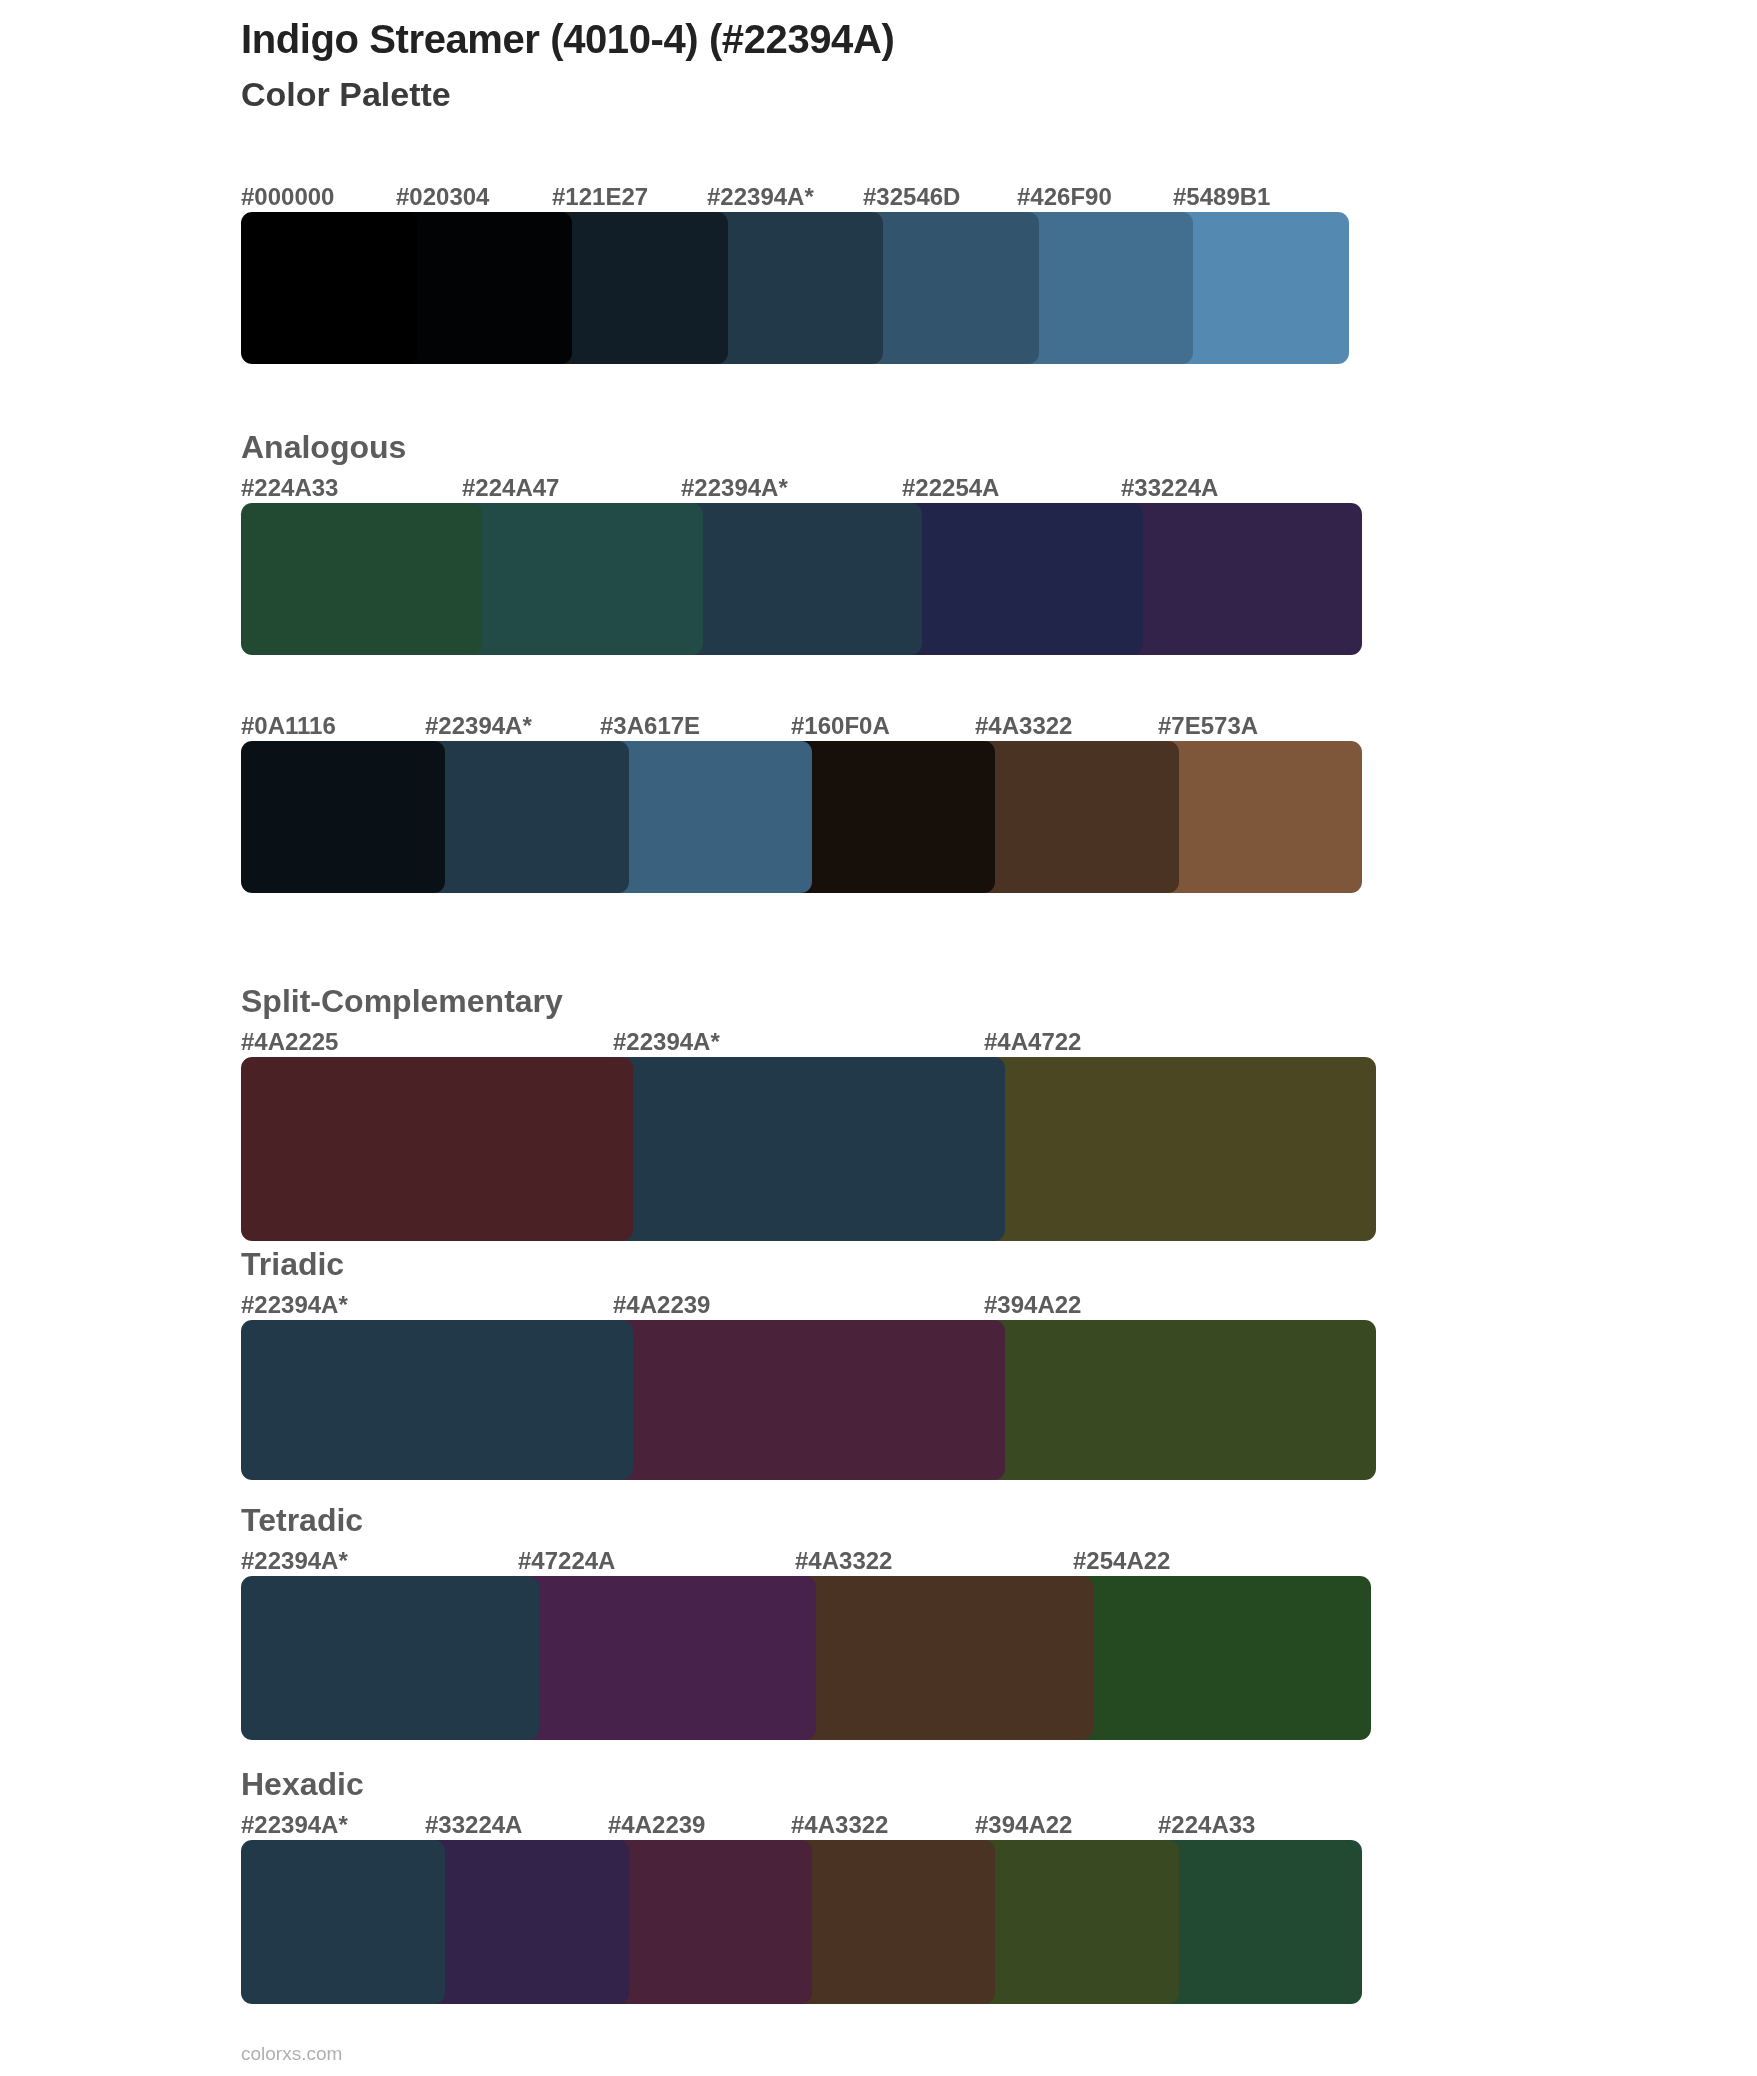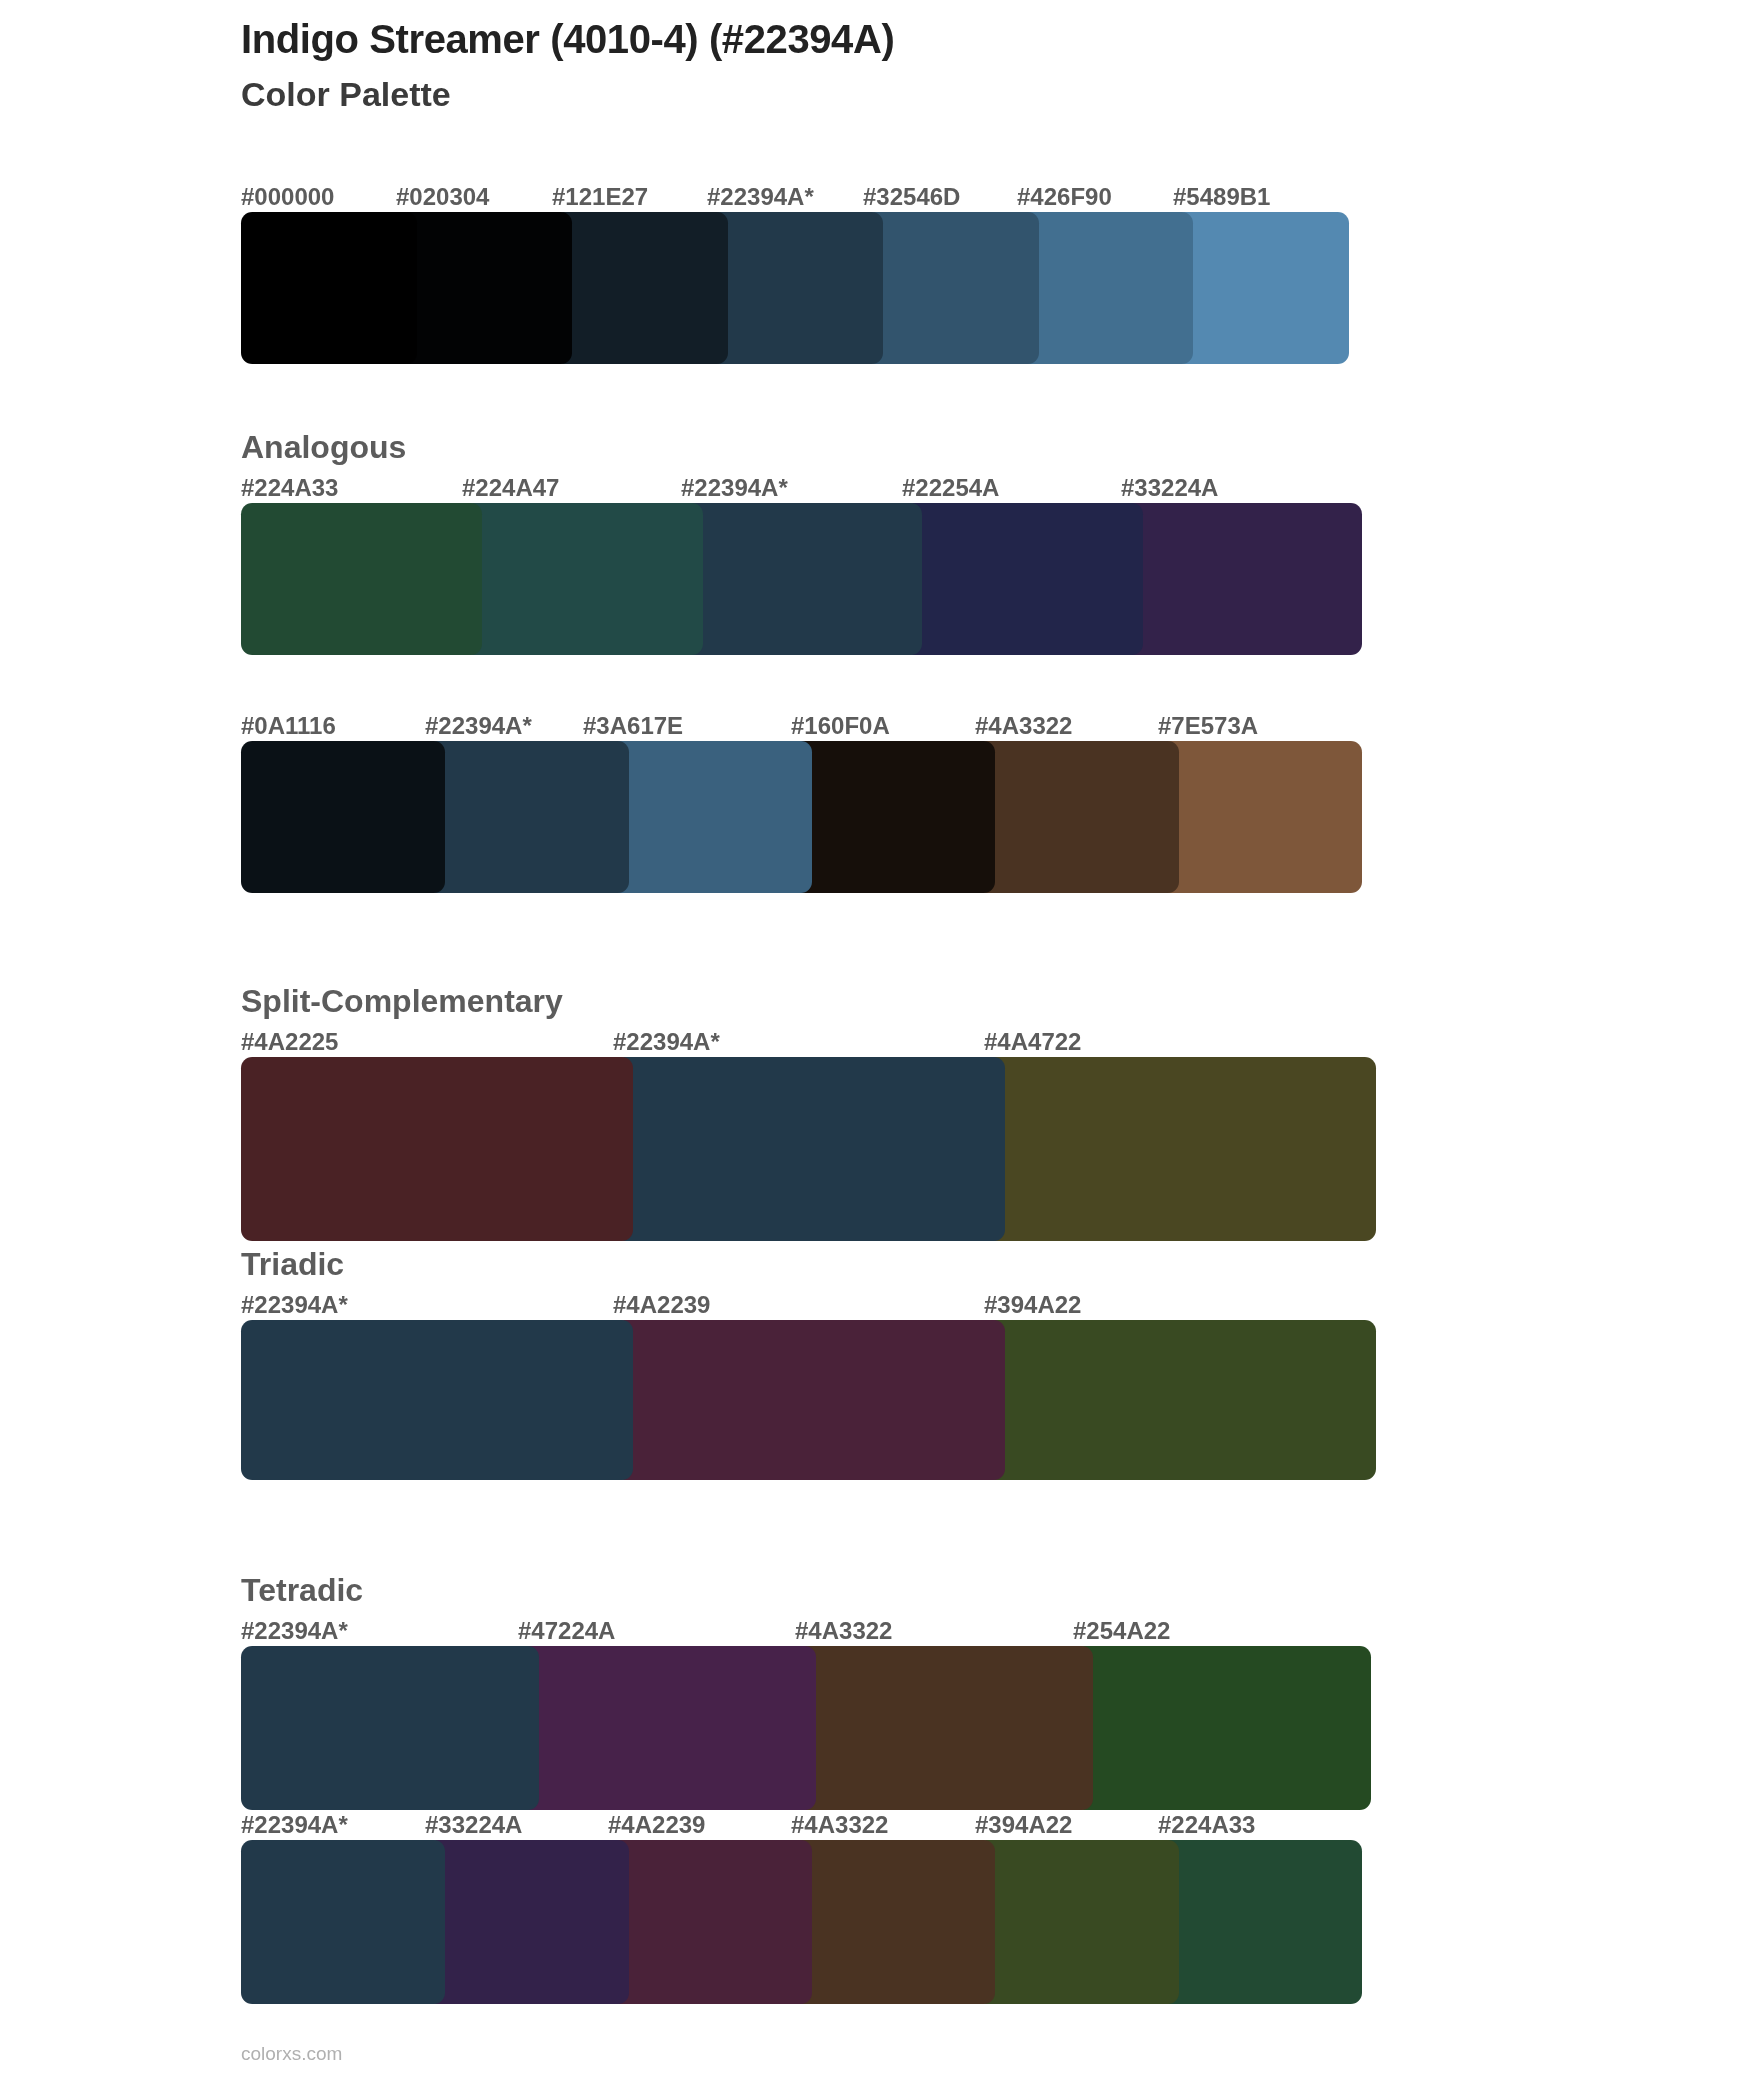--- a/index.html
+++ b/index.html
@@ -151,21 +151,21 @@
             <div class="bar" title="#22254A" style="left: 902px; width: 241px; height: 152px; background: rgb(34, 37, 74); z-index: 2;"></div>
             <div class="bar" title="#33224A" style="left: 1121px; width: 241px; height: 152px; background: rgb(51, 34, 74); z-index: 1;"></div>
           </div>
         </div>
       </div>
       <div class="section" style="position: absolute; left: 0px; top: 529px; width: 1757px;">
         <div class="swatch-strip">
           <div class="labels-row">
             <div class="hex-label" style="left: 241px;">#0A1116</div>
             <div class="hex-label" style="left: 425px;">#22394A*</div>
-            <div class="hex-label" style="left: 583px; text-align: center;">#3A617E</div>
+            <div class="hex-label" style="left: 600px; text-align: center;">#3A617E</div>
             <div class="hex-label" style="left: 791px;">#160F0A</div>
             <div class="hex-label" style="left: 975px;">#4A3322</div>
             <div class="hex-label" style="left: 1158px;">#7E573A</div>
           </div>
           <div class="bars-row" style="height: 152px;">
             <div class="bar" title="#0A1116" style="left: 241px; width: 204px; height: 152px; background: rgb(10, 17, 22); z-index: 6;"></div>
             <div class="bar" title="#22394A*" style="left: 425px; width: 204px; height: 152px; background: rgb(34, 57, 74); z-index: 5;"></div>
             <div class="bar" title="#3A617E" style="left: 608px; width: 204px; height: 152px; background: rgb(58, 97, 126); z-index: 4;"></div>
             <div class="bar" title="#160F0A" style="left: 791px; width: 204px; height: 152px; background: rgb(22, 15, 10); z-index: 3;"></div>
             <div class="bar" title="#4A3322" style="left: 975px; width: 204px; height: 152px; background: rgb(74, 51, 34); z-index: 2;"></div>
@@ -196,21 +196,21 @@
             <div class="hex-label" style="left: 613px;">#4A2239</div>
             <div class="hex-label" style="left: 984px;">#394A22</div>
           </div>
           <div class="bars-row" style="height: 160px;">
             <div class="bar" title="#22394A*" style="left: 241px; width: 392px; height: 160px; background: rgb(34, 57, 74); z-index: 3;"></div>
             <div class="bar" title="#4A2239" style="left: 613px; width: 392px; height: 160px; background: rgb(74, 34, 57); z-index: 2;"></div>
             <div class="bar" title="#394A22" style="left: 984px; width: 392px; height: 160px; background: rgb(57, 74, 34); z-index: 1;"></div>
           </div>
         </div>
       </div>
-      <div class="section" style="position: absolute; left: 0px; top: 1399px; width: 1554px;">
+      <div class="section" style="position: absolute; left: 0px; top: 1329px; width: 1554px;">
         <div class="section-title">Tetradic</div>
         <div class="swatch-strip">
           <div class="labels-row">
             <div class="hex-label" style="left: 241px;">#22394A*</div>
             <div class="hex-label" style="left: 518px;">#47224A</div>
             <div class="hex-label" style="left: 795px;">#4A3322</div>
             <div class="hex-label" style="left: 1073px;">#254A22</div>
           </div>
           <div class="bars-row" style="height: 164px;">
             <div class="bar" title="#22394A*" style="left: 241px; width: 298px; height: 164px; background: rgb(34, 57, 74); z-index: 4;"></div>

